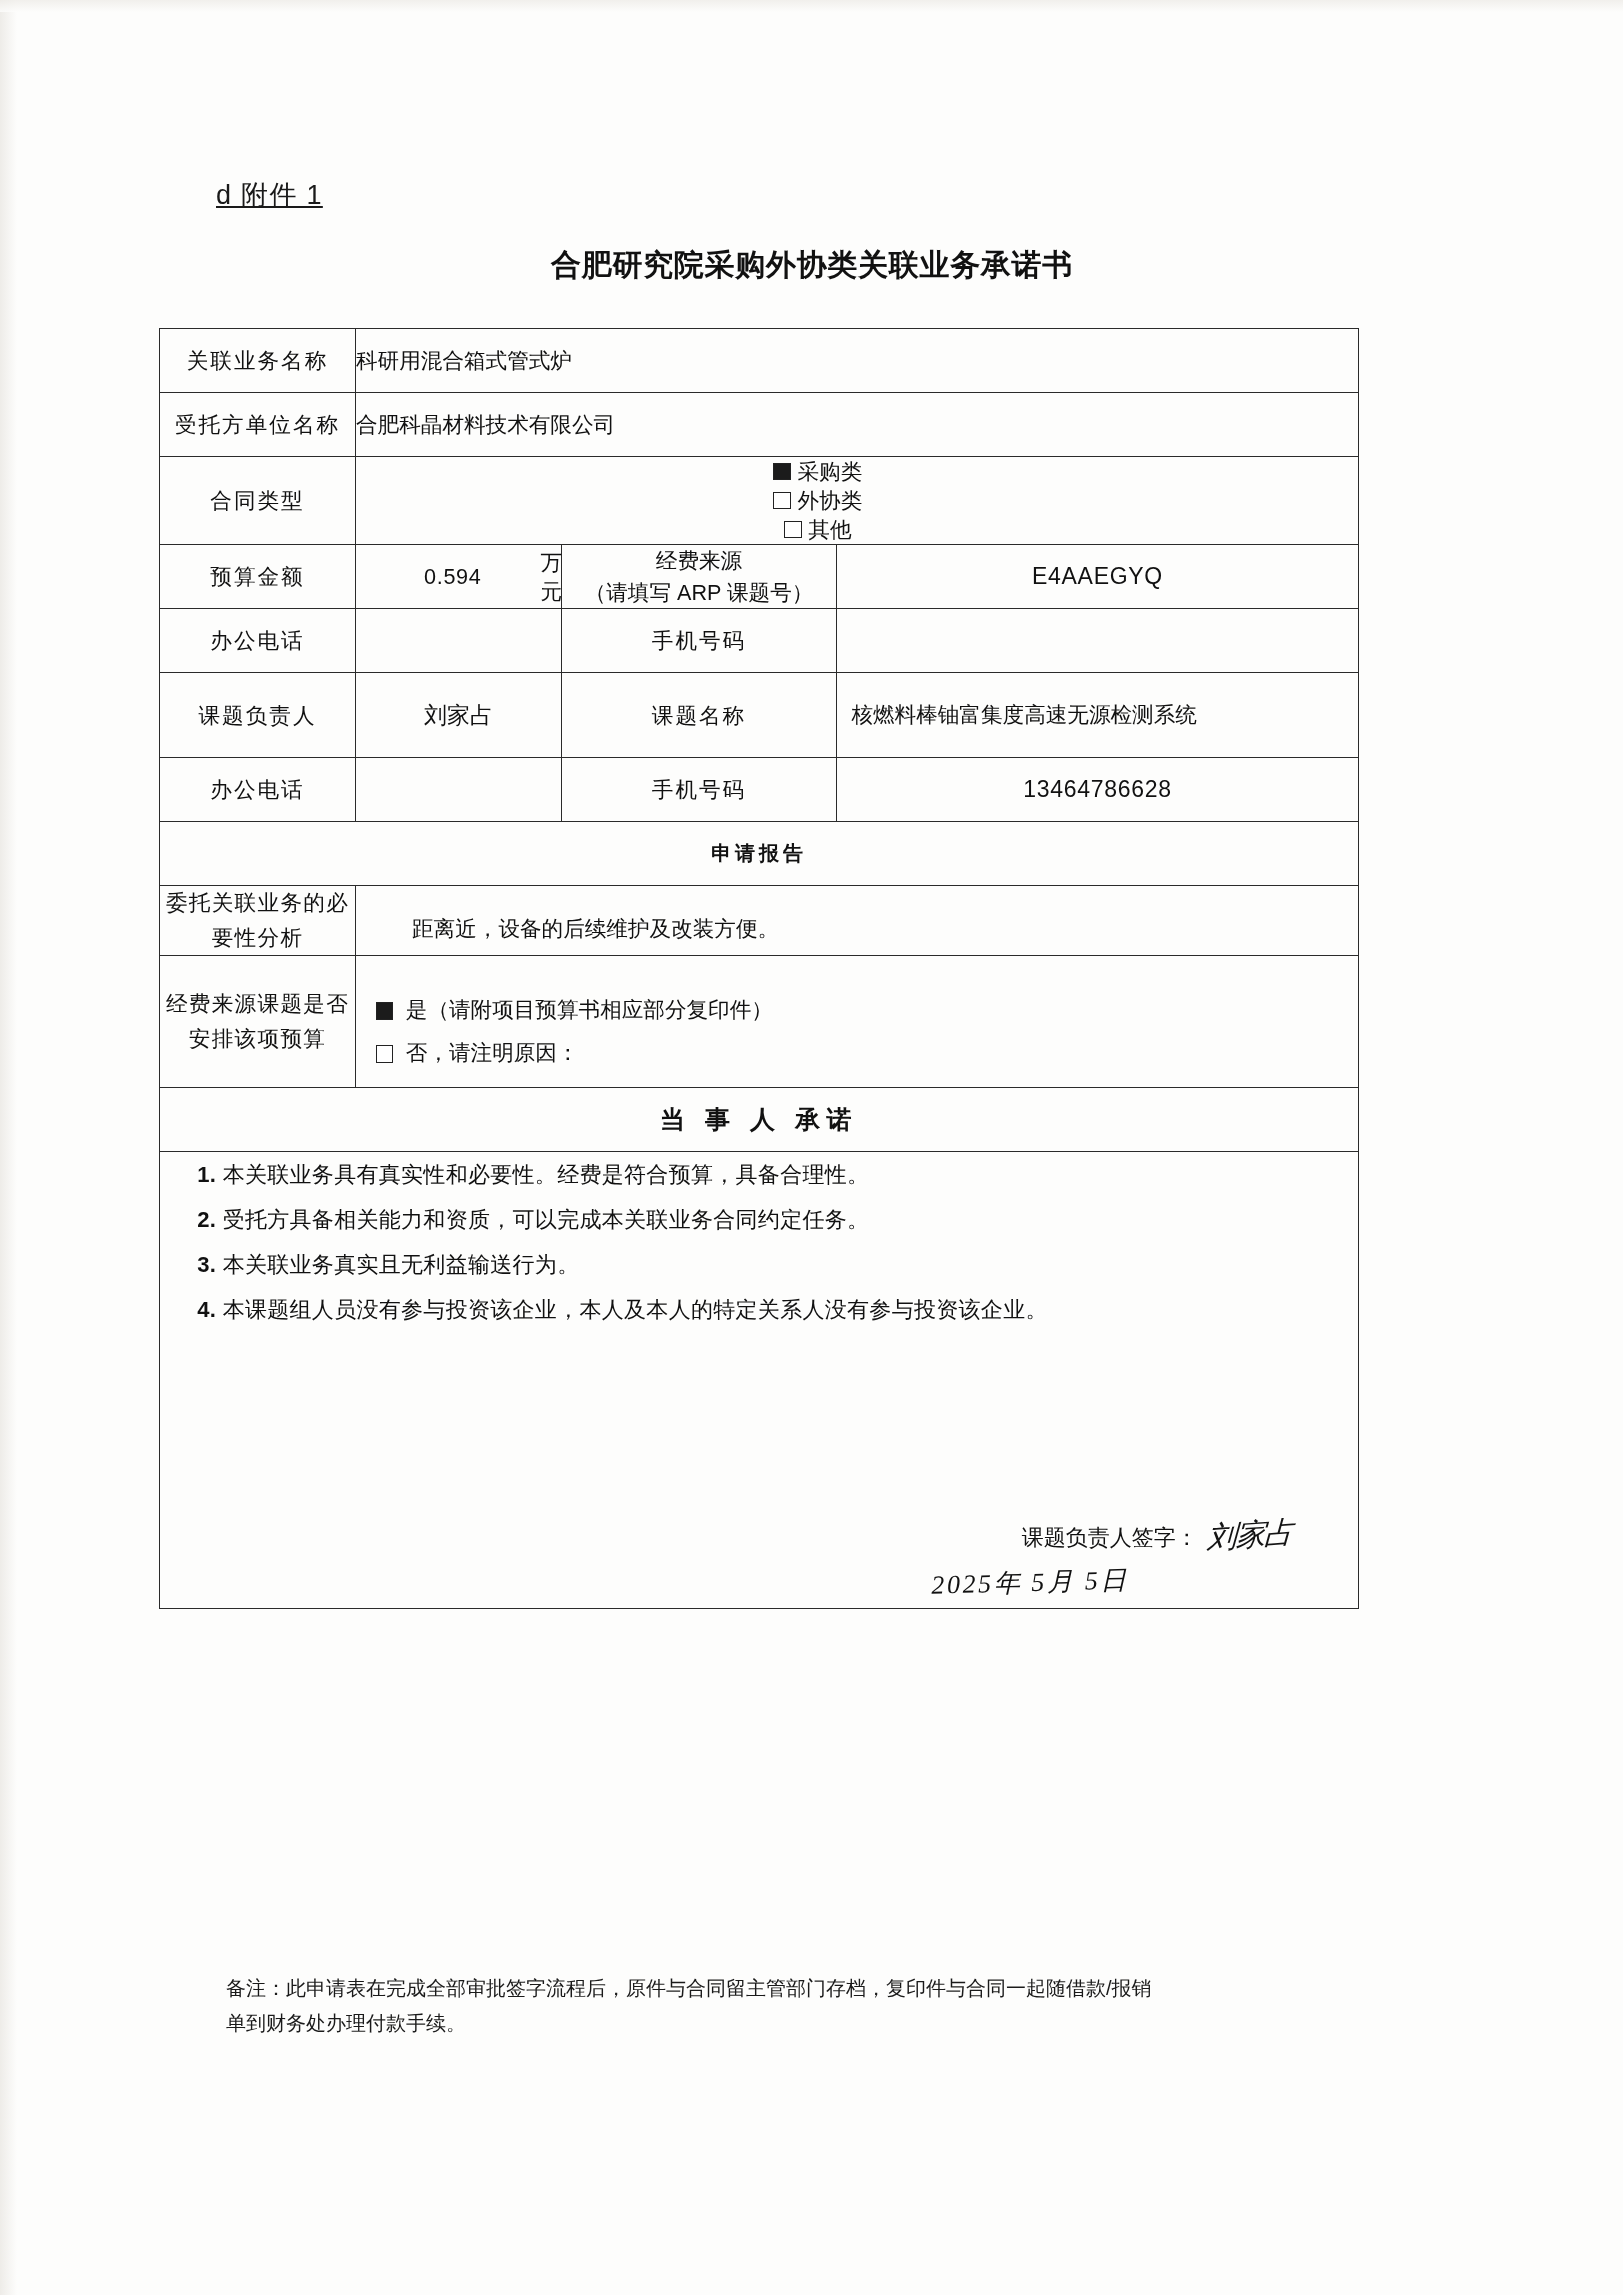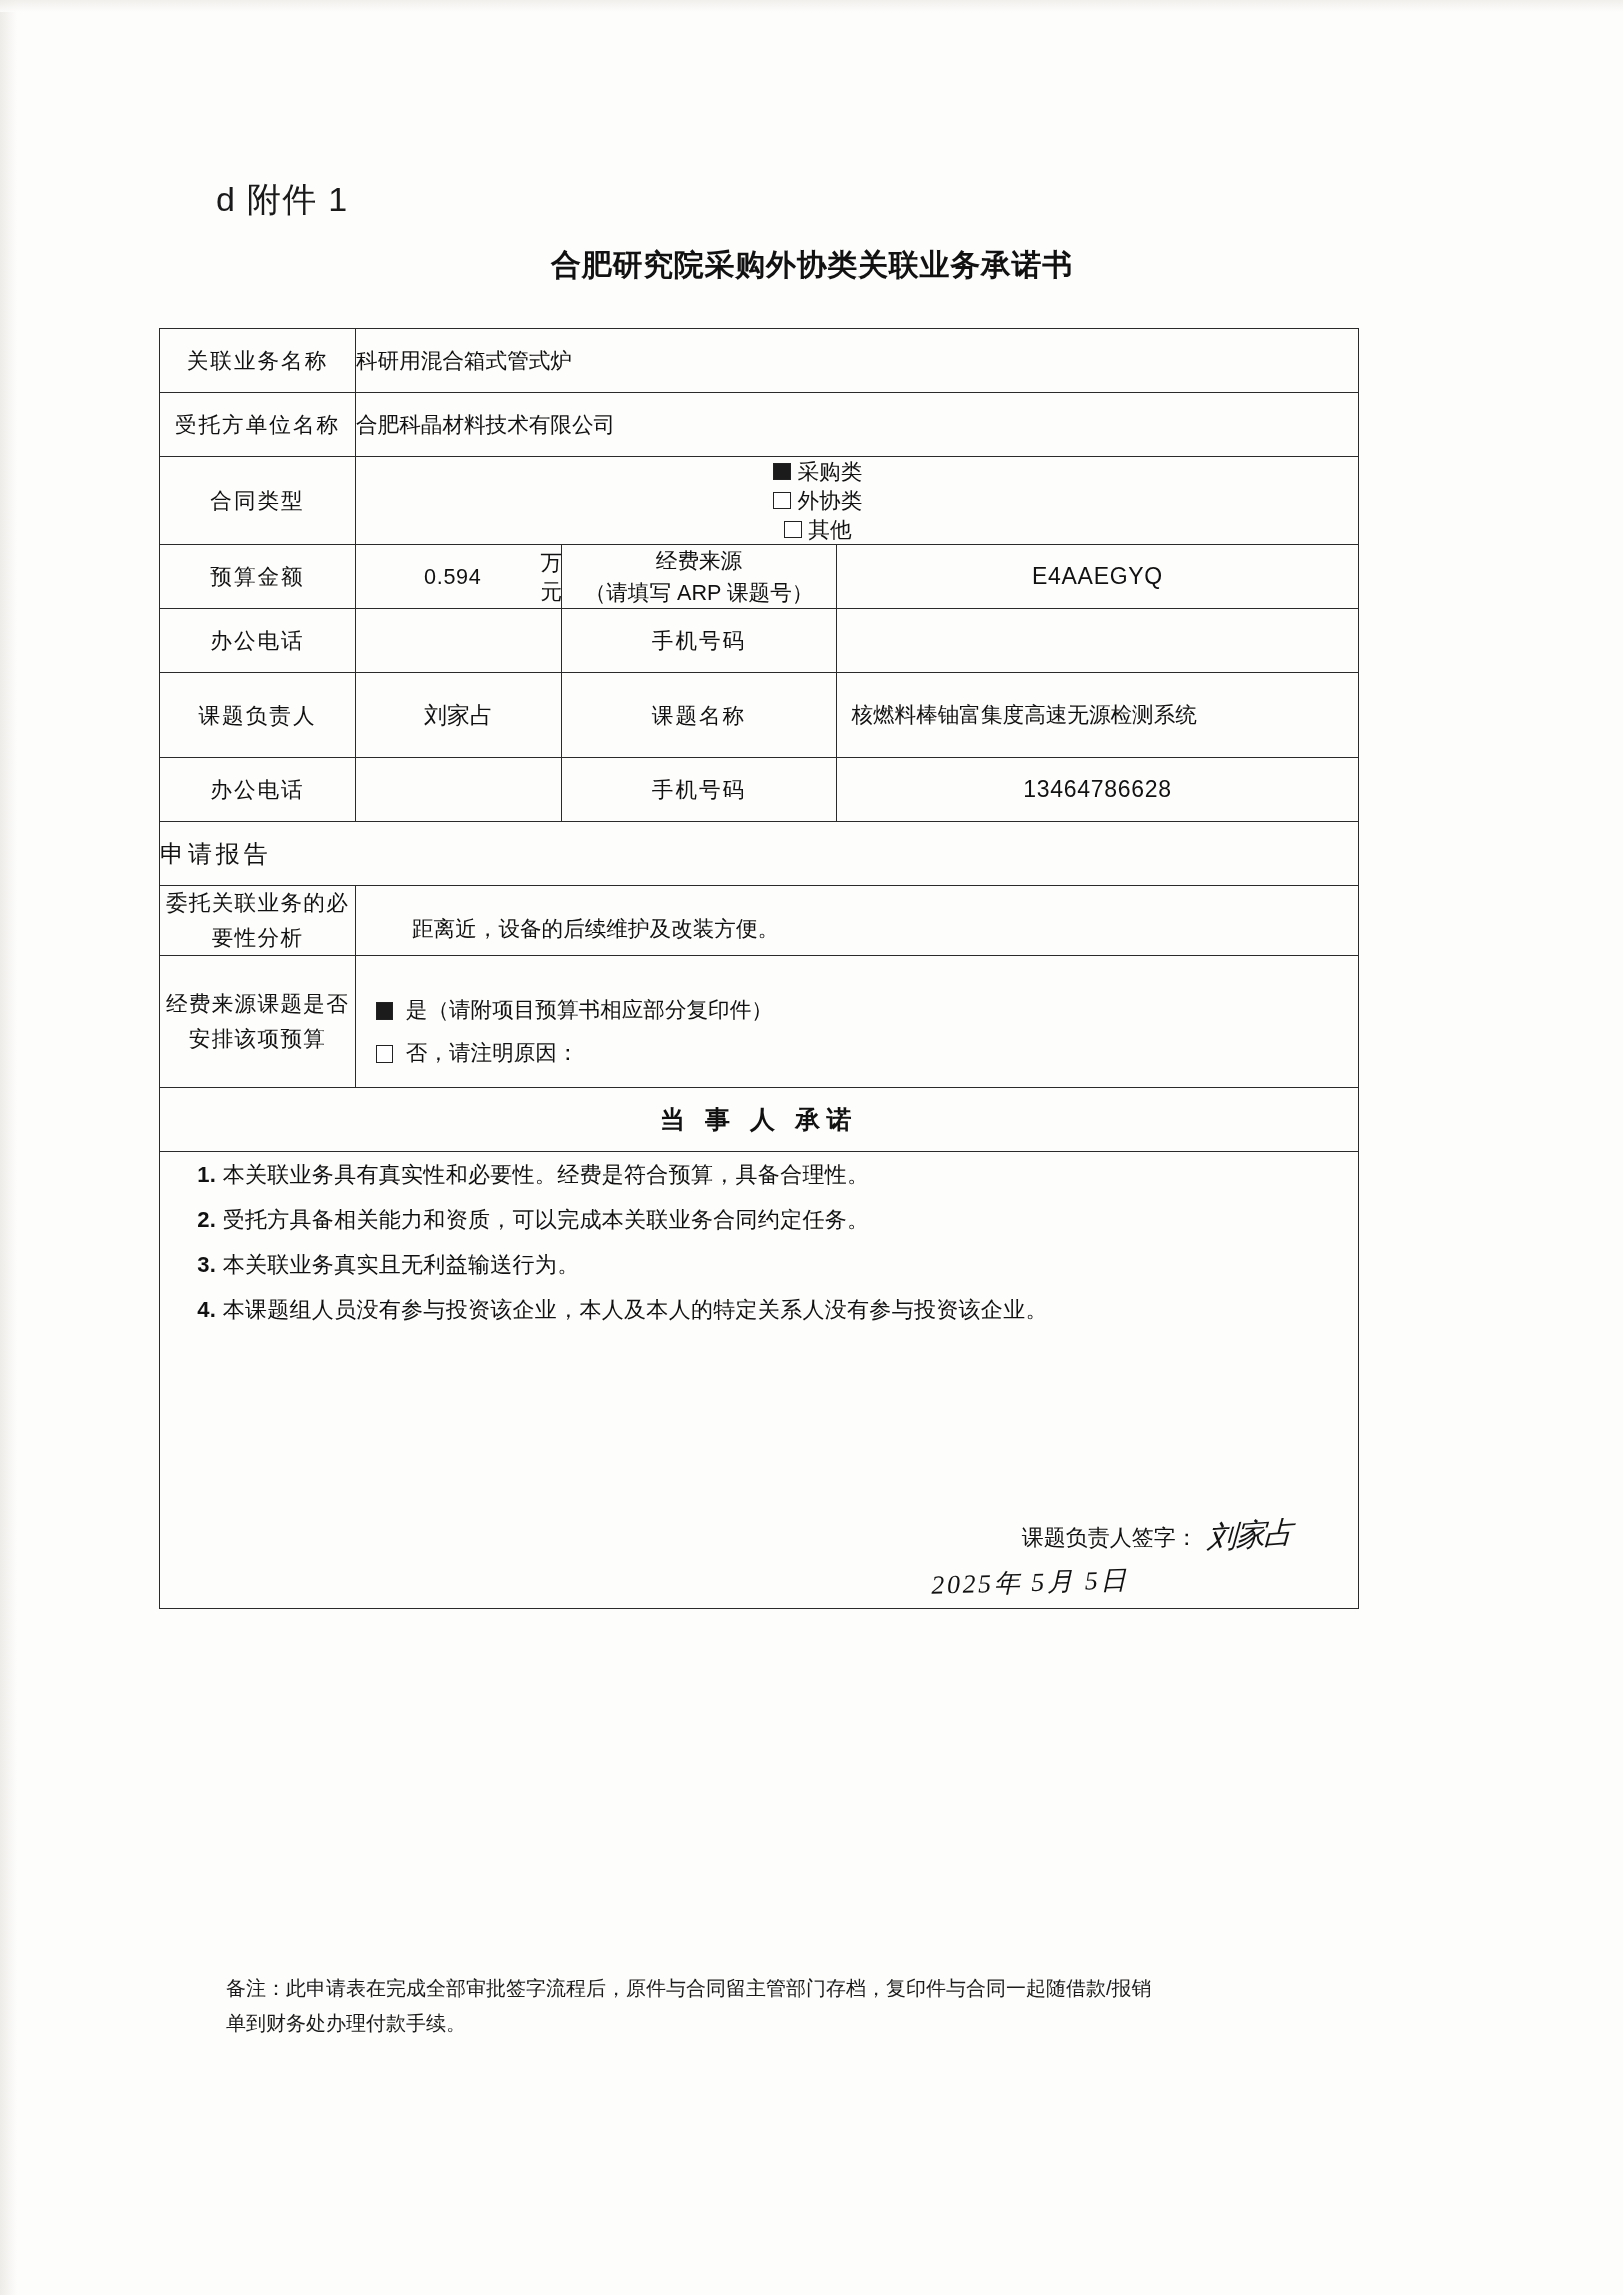--- a/index.html
+++ b/index.html
@@ -35,23 +35,24 @@
     top: 0; left: 0;
     width: 1624px; height: 11.8px;
     background: linear-gradient(to bottom, #eeece8, #fdfdfc);
     opacity: .8;
   }
 
   .attach-label {
     position: absolute;
     left: 216px;
     top: 177px;
-    font-size: 34px;
+    font-size: 27px;
     letter-spacing: 1.3px;
     color: #1a1a1a;
+    text-decoration: underline;
   }
 
   .doc-title {
     position: absolute;
     left: 0; right: 0;
     top: 245px;
     text-align: center;
     font-size: 30px;
     font-weight: bold;
     letter-spacing: 0.7px;
@@ -123,23 +124,24 @@
     padding-left: 34px;
     font-size: 21.6px;
     gap: 59px;
   }
   .two-line {
     line-height: 1.45;
     text-align: center;
     font-size: 21.6px;
   }
   .section-head {
-    font-size: 24px;
+    text-align: center;
+    font-size: 20px;
     letter-spacing: 3.9px;
-    font-weight: normal;
+    font-weight: bold;
     height: 52px;
   }
   .tall { height: 144px; vertical-align: top; }
   .tall-lbl {
     text-align: center;
     vertical-align: middle;
     line-height: 1.6;
     letter-spacing: 1.3px;
   }
   .analysis-text {

